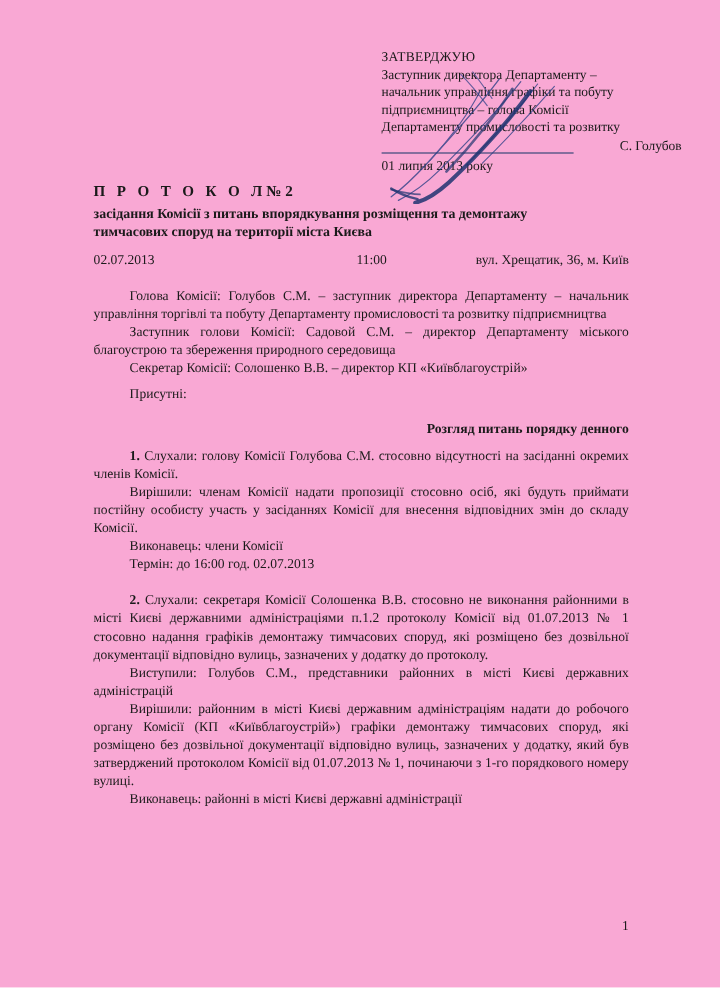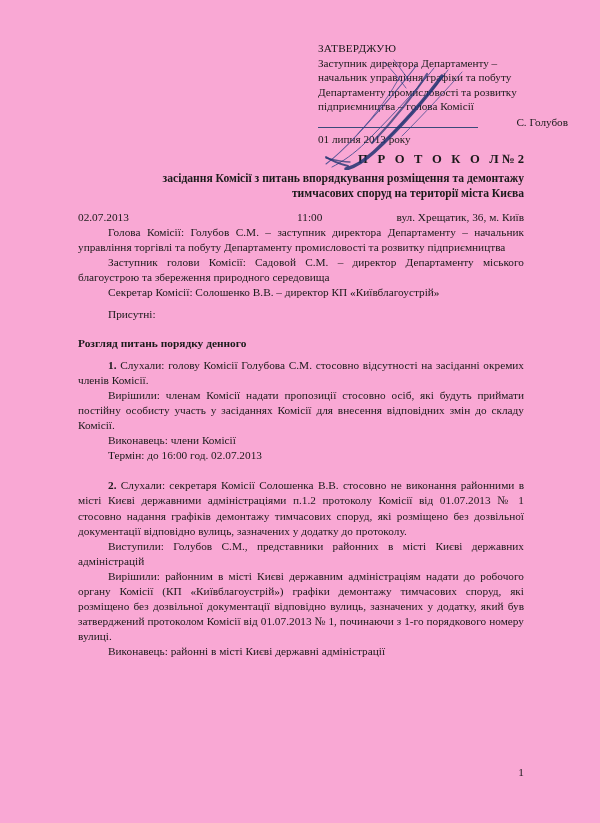--- a/index.html
+++ b/index.html
@@ -70,21 +70,21 @@
     z-index: 5;
     pointer-events: none;
   }
 
   
   .doc-title-wrap {
     position: absolute;
     left: 78px;
     top: 152px;
     width: 446px;
-    text-align: right;
+    text-align: left;
     z-index: 2;
   }
   .doc-title {
     font-size: 12.6px;
     font-weight: bold;
     letter-spacing: 3.2px;
   }
   .doc-title .num {
     letter-spacing: 0px;
   }
@@ -105,38 +105,38 @@
     z-index: 2;
   }
   .meta-date { position: absolute; left: 0; top: 0; }
   .meta-time { position: absolute; left: 219px; top: 0; }
   .meta-place { position: absolute; right: 0; top: 0; }
 
   
   .body-col {
     position: absolute;
     left: 78px;
-    top: 225px;
+    top: 240px;
     width: 446px;
     font-size: 11.3px;
     line-height: 15.1px;
     text-align: justify;
     text-justify: inter-word;
     z-index: 2;
   }
   .para {
     margin: 0;
     text-indent: 30px;
   }
   .gap-sm { height: 7px; }
   .gap-md { height: 13px; }
   .gap-lg { height: 15px; }
 
   .section-head {
-    text-align: left;
+    text-align: right;
     font-weight: bold;
     font-size: 11.4px;
     text-indent: 0;
   }
   .item-num { font-weight: bold; }
 
   
   .page-number {
     position: absolute;
     right: 76px;
@@ -147,22 +147,22 @@
 </style>
 </head>
 <body>
 
 <div class="page">
 
   <div class="approval-block">
     <div class="approval-title approval-line">ЗАТВЕРДЖУЮ</div>
     <div class="approval-line">Заступник директора Департаменту –</div>
     <div class="approval-line">начальник управління графіки та побуту</div>
+    <div class="approval-line">підприємництва – голова Комісії</div>
     <div class="approval-line">Департаменту промисловості та розвитку</div>
-    <div class="approval-line">підприємництва – голова Комісії</div>
 
     <div class="sign-row">
       <div class="sign-rule"></div>
       <div class="sign-name">С. Голубов</div>
     </div>
     <div class="approval-date">01 липня 2013 року</div>
   </div>
 
   <svg class="signature" viewBox="0 0 230 122" xmlns="http://www.w3.org/2000/svg">
     <g fill="none" stroke="#2b3f86" stroke-linecap="round" stroke-linejoin="round" opacity="0.78">

